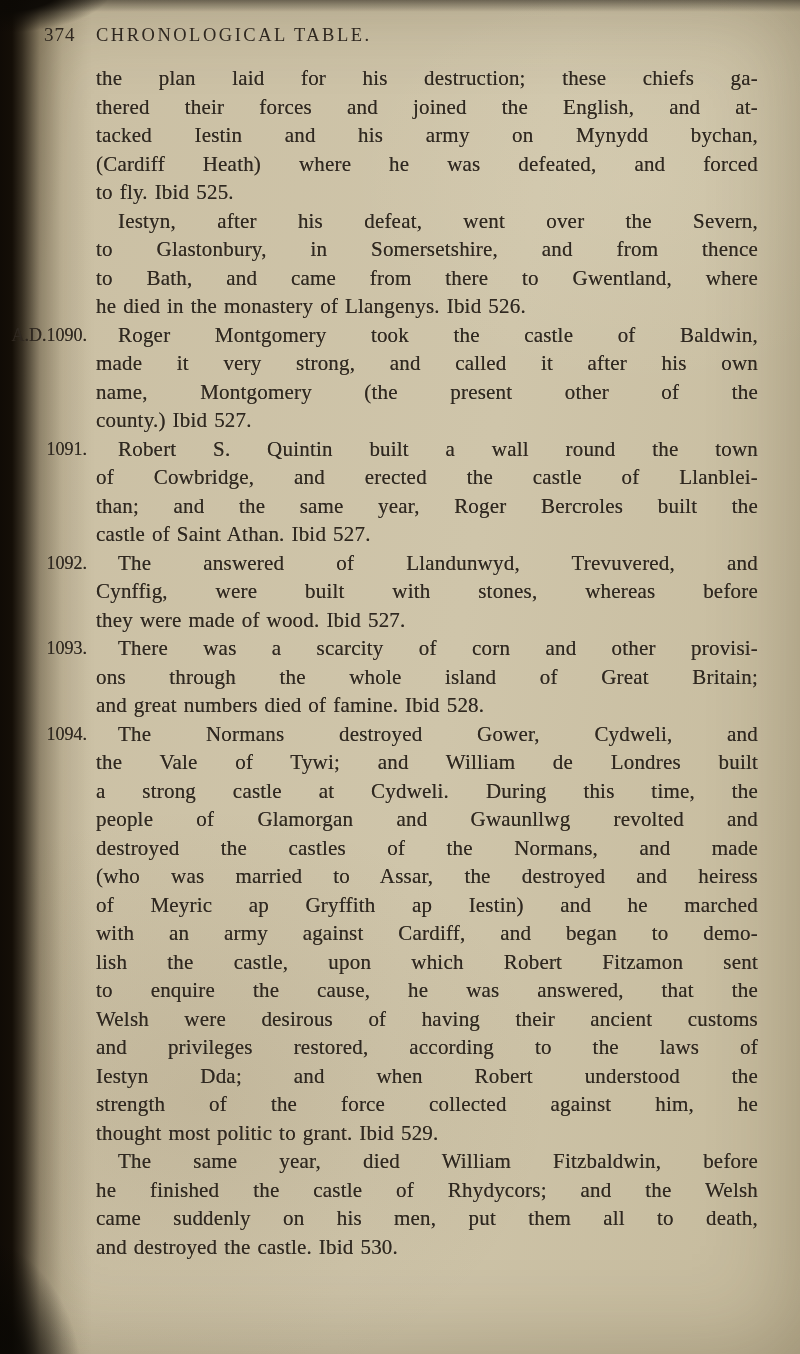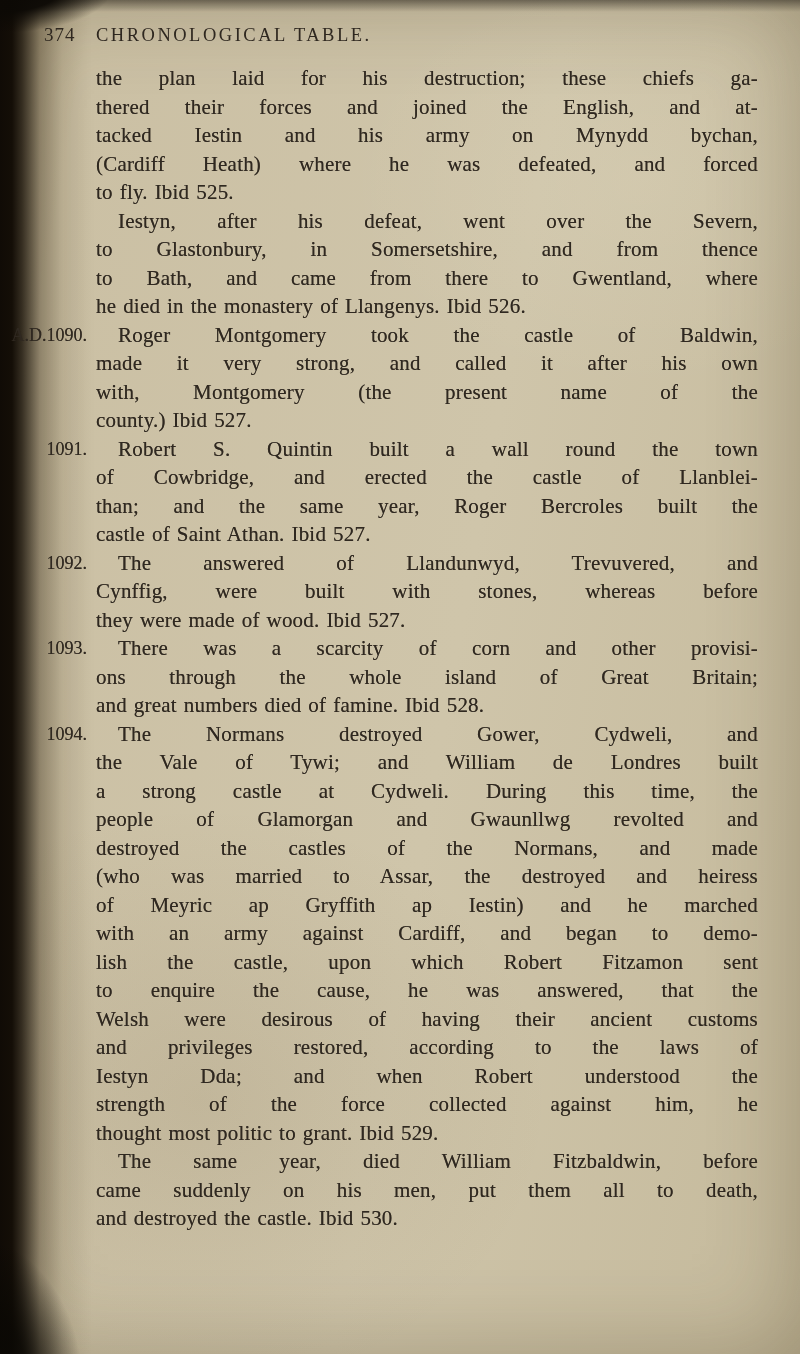--- a/index.html
+++ b/index.html
@@ -108,21 +108,21 @@
       <div class="line indent">Iestyn, after his defeat, went over the Severn,</div>
       <div class="line">to Glastonbury, in Somersetshire, and from thence</div>
       <div class="line">to Bath, and came from there to Gwentland, where</div>
       <div class="line end">he died in the monastery of Llangenys. Ibid 526.</div>
     </div>
 
     <div class="para">
       <span class="margin-note">A.D.1090.</span>
       <div class="line indent">Roger Montgomery took the castle of Baldwin,</div>
       <div class="line">made it very strong, and called it after his own</div>
-      <div class="line">with, Montgomery (the present name of the</div>
+      <div class="line">name, Montgomery (the present other of the</div>
       <div class="line end">county.) Ibid 527.</div>
     </div>
 
     <div class="para">
       <span class="margin-note">1091.</span>
       <div class="line indent">Robert S. Quintin built a wall round the town</div>
       <div class="line">of Cowbridge, and erected the castle of Llanblei-</div>
       <div class="line">than; and the same year, Roger Bercroles built the</div>
       <div class="line end">castle of Saint Athan. Ibid 527.</div>
     </div>
@@ -155,18 +155,19 @@
       <div class="line">to enquire the cause, he was answered, that the</div>
       <div class="line">Welsh were desirous of having their ancient customs</div>
       <div class="line">and privileges restored, according to the laws of</div>
       <div class="line">Iestyn Dda; and when Robert understood the</div>
       <div class="line">strength of the force collected against him, he</div>
       <div class="line end">thought most politic to grant. Ibid 529.</div>
     </div>
 
     <div class="para">
       <div class="line indent">The same year, died William Fitzbaldwin, before</div>
+      <div class="line">he finished the castle of Rhydycors; and the Welsh</div>
       <div class="line">came suddenly on his men, put them all to death,</div>
       <div class="line end">and destroyed the castle. Ibid 530.</div>
     </div>
 
   </div>
 </div>
 
 </body></html>

